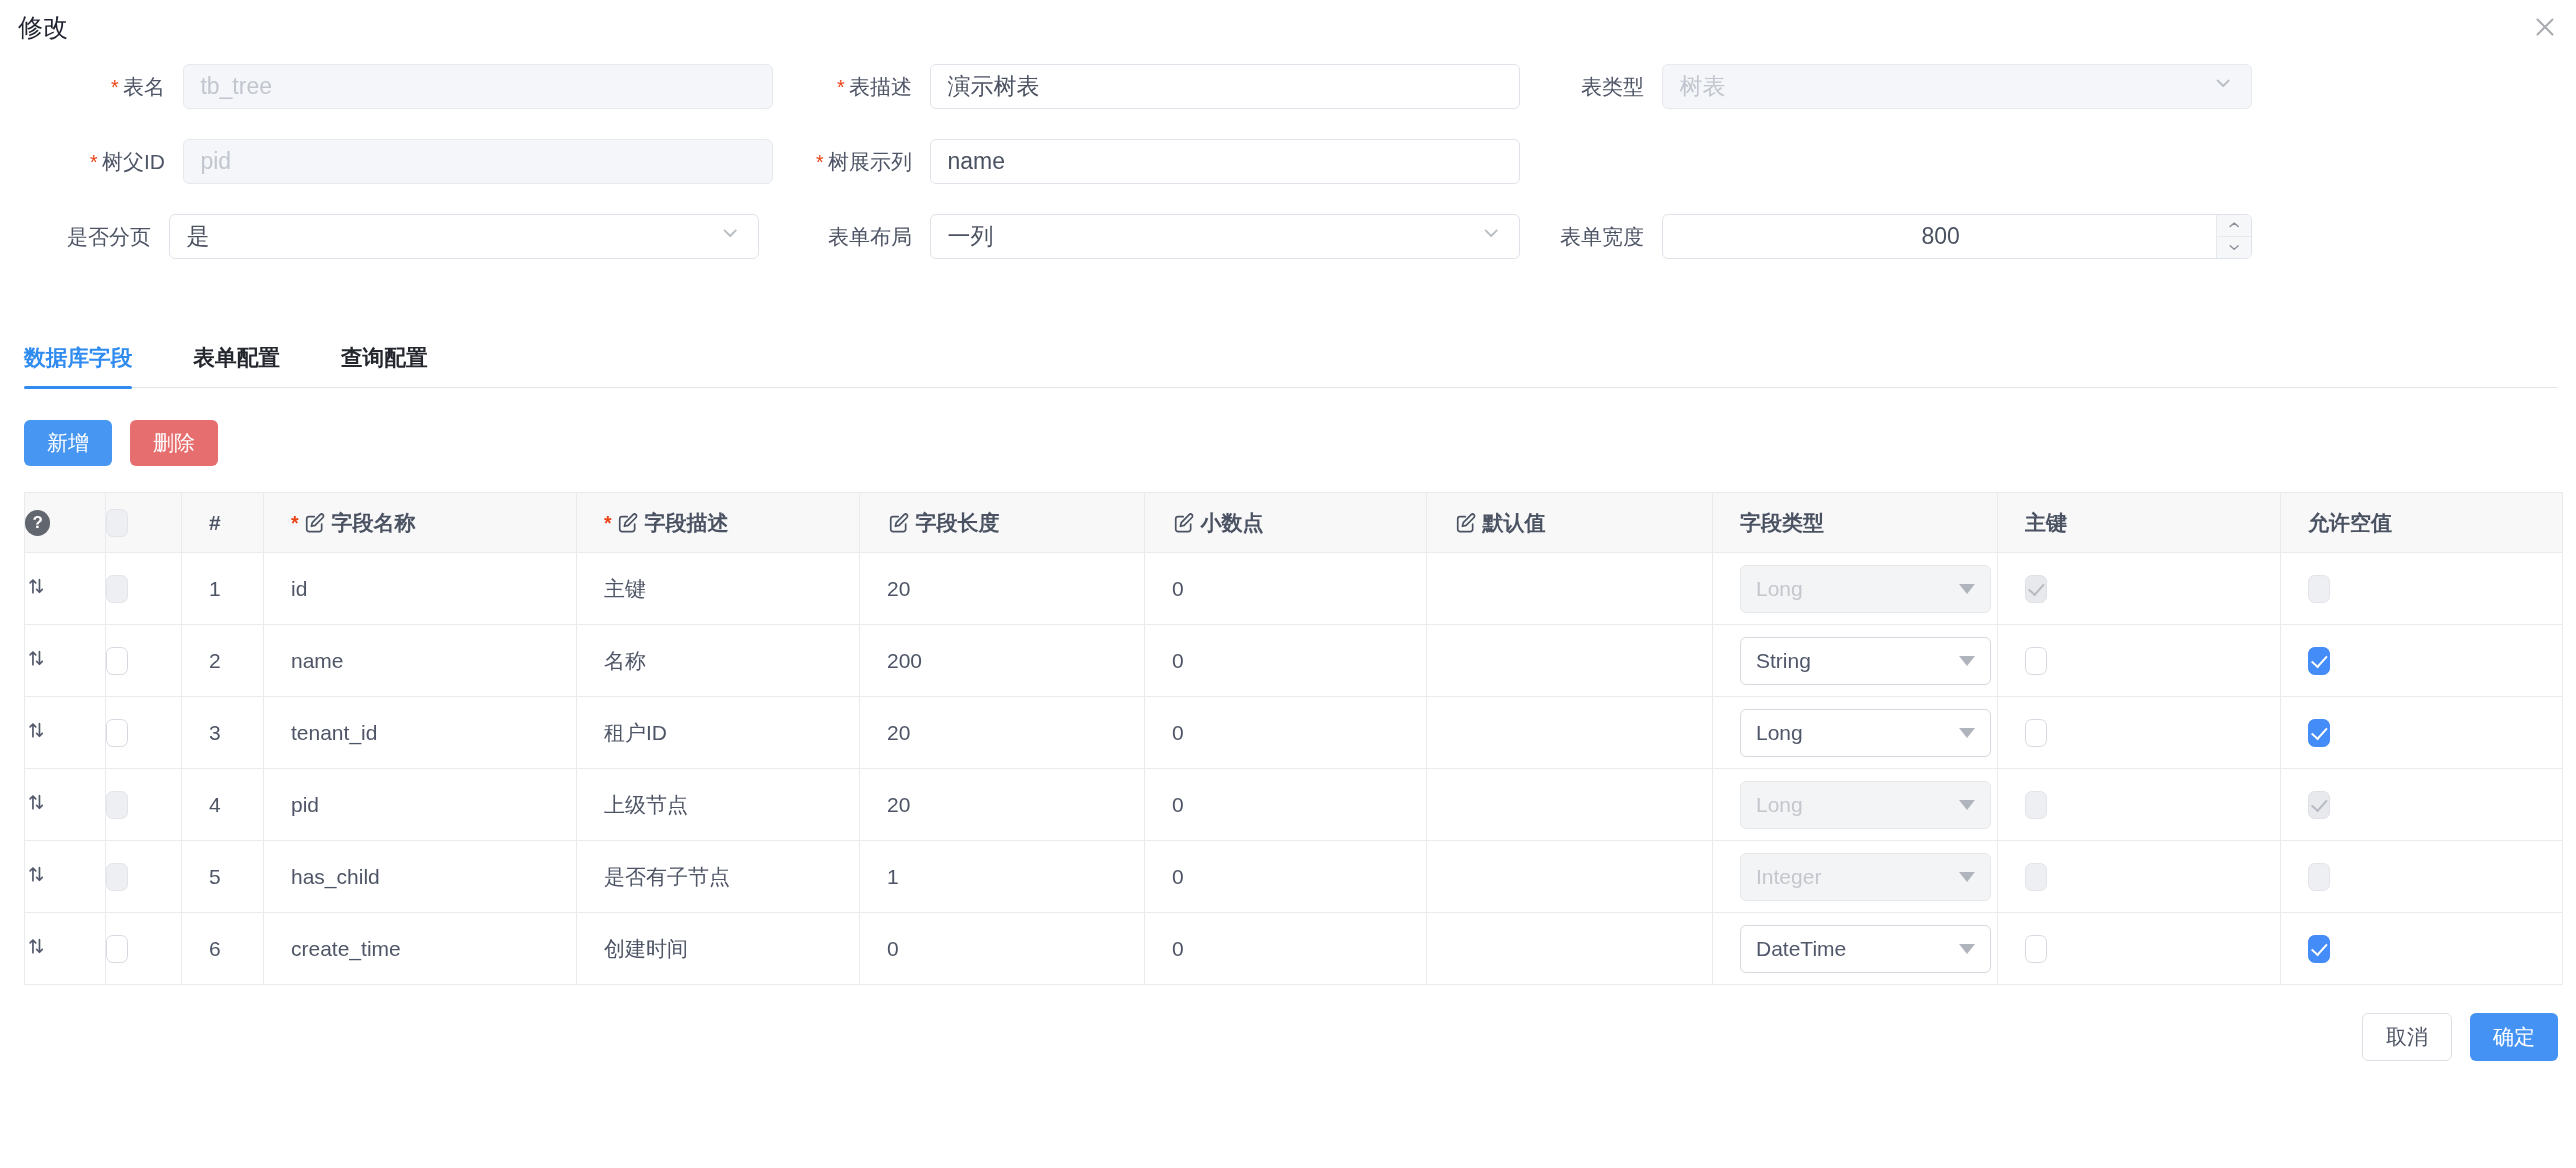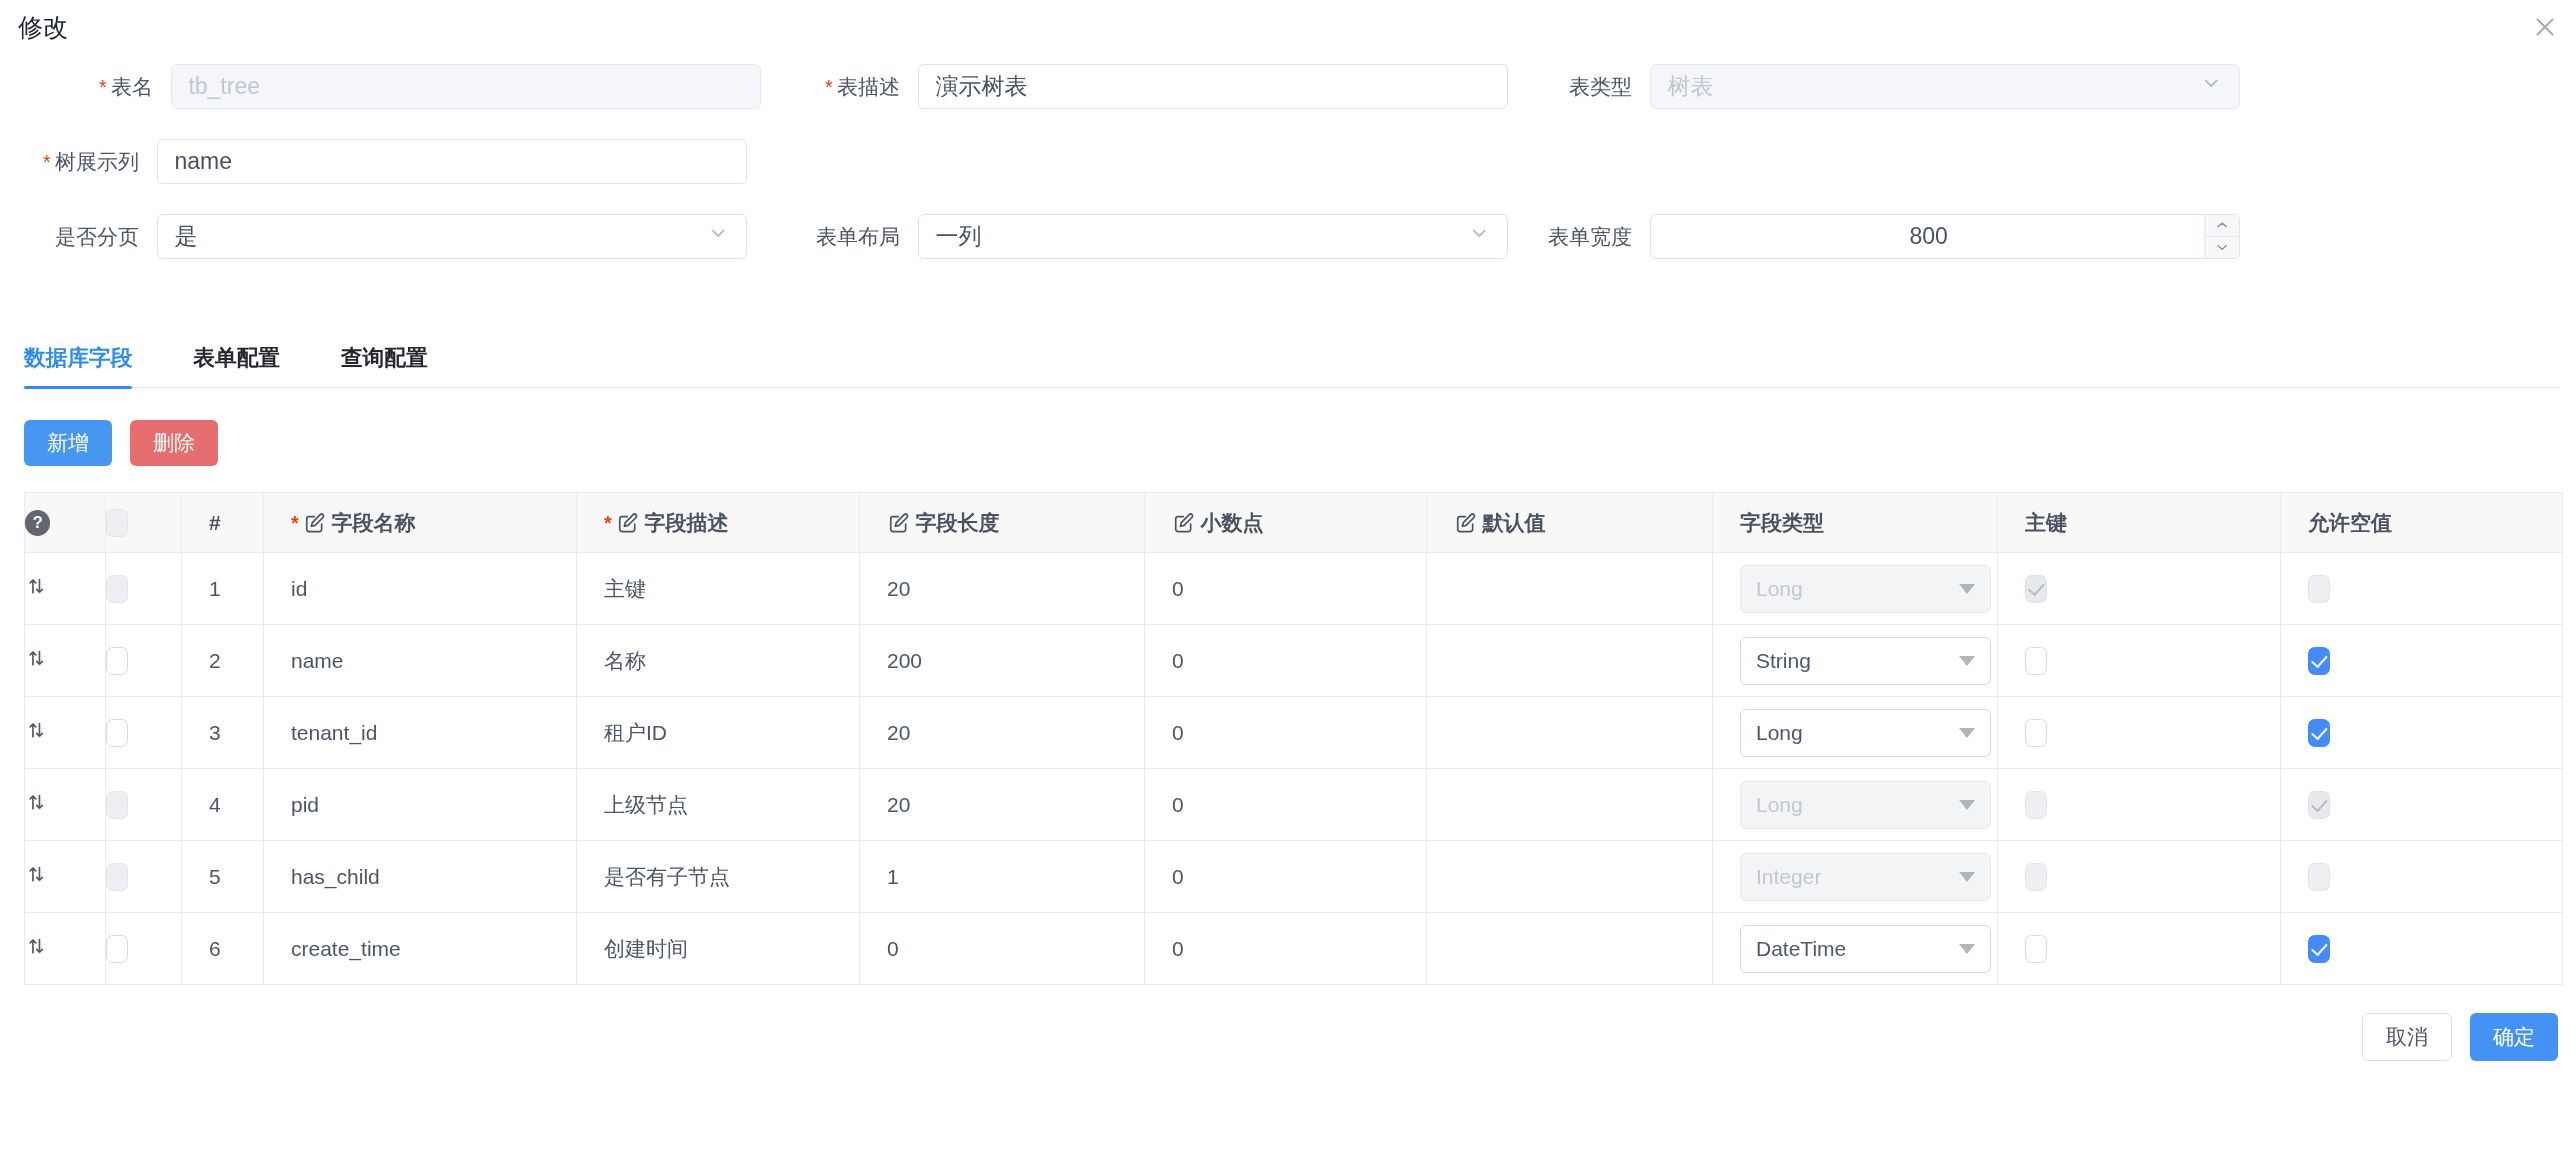--- a/index.html
+++ b/index.html
@@ -6,21 +6,21 @@
   body{
     width:2576px;height:1168px;background:#ffffff;position:relative;
     font-family:"Liberation Sans","DejaVu Sans",sans-serif;
     font-size:21px;color:#4e5566;overflow:hidden;
   }
   
   .modal-title{position:absolute;top:10.5px;left:18px;font-size:25px;font-weight:500;color:#1f2430;}
   .close-btn{position:absolute;top:10.5px;right:15px;width:33px;height:33px;display:flex;align-items:center;justify-content:center;cursor:pointer;}
   
   .form{position:absolute;top:64px;left:0;right:0;}
-  .frow{display:flex;align-items:center;height:45px;margin-bottom:30px;}
+  .frow{display:flex;align-items:center;height:45px;margin-bottom:30px;margin-left:12px;}
   .fitem{display:flex;align-items:center;height:45px;}
   .flabel{font-size:21px;color:#4e5566;text-align:right;white-space:nowrap;box-sizing:border-box;padding-right:18px;}
   .w1{width:171px;} .w2{width:157px;} .w3{width:142px;}
   .req{color:#ed4014;margin-right:4.5px;font-size:19.4px;vertical-align:middle;}
   .ctl{width:590px;height:45px;box-sizing:border-box;border:1.5px solid #dfe3e9;border-radius:6px;background:#fff;
        font-size:23px;color:#4a5160;display:flex;align-items:center;padding:0 16.4px;position:relative;}
   .ctl.st-disabled{background:#f4f6f9;color:#c2c7cf;border-color:#e6eaef;}
   .ctl-input{border:0;outline:0;background:transparent;width:100%;font:inherit;color:inherit;padding:0;}
   .sel-value{flex:1;white-space:nowrap;overflow:hidden;}
   .chev{flex:0 0 auto;margin-left:7.5px;}
@@ -105,20 +105,26 @@
         <span class="sel-value">树表</span>
         <span class="chev"><svg width="22.4" height="22.4" viewBox="0 0 24 24">
               <path d="M6 9l6 6 6-6" stroke="#b8bdc4" stroke-width="2" fill="none" stroke-linecap="round" stroke-linejoin="round"></path>
             </svg></span>
       </div>
     </div>
   </div>
 
   <div class="frow">
     <div class="fitem">
+      <div class="flabel w1"><span class="req">*</span><span>树父ID</span></div>
+      <div class="ctl st-disabled">
+        <input class="ctl-input" readonly="" value="pid" style="">
+      </div>
+    </div>
+    <div class="fitem">
       <div class="flabel w2"><span class="req">*</span><span>树展示列</span></div>
       <div class="ctl">
         <input class="ctl-input" value="name" style="">
       </div>
     </div>
   </div>
 
   <div class="frow">
     <div class="fitem">
       <div class="flabel w2"><span>是否分页</span></div>

